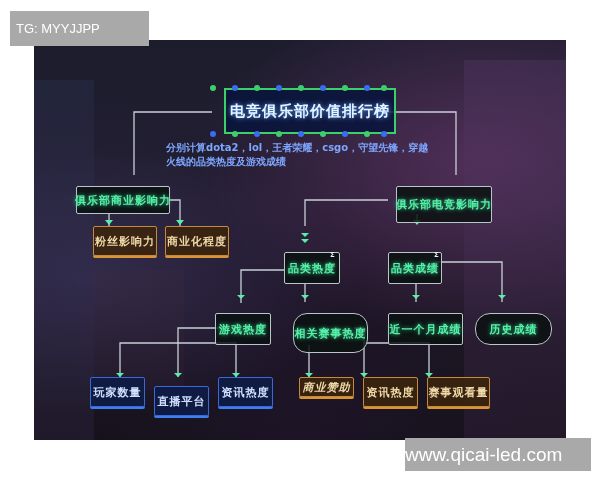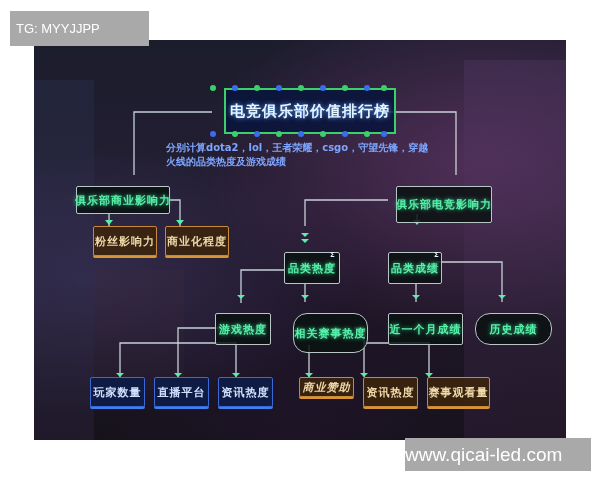--- a/index.html
+++ b/index.html
@@ -120,21 +120,21 @@
   </div>
   <span class="sigma" style="left:400px;top:211px;">Σ</span>
 
   <div class="node g" style="left:181px;top:273px;width:56px;height:32px;">游戏热度</div>
   <div class="node g" style="left:259px;top:273px;width:75px;height:40px;border-radius:14px;">相关赛事热度</div>
 
   <div class="node g" style="left:354px;top:273px;width:75px;height:32px;">近一个月成绩</div>
   <div class="node g" style="left:441px;top:273px;width:77px;height:32px;border-radius:15px;">历史成绩</div>
 
   <div class="node b" style="left:56px;top:337px;width:55px;height:30px;">玩家数量</div>
-  <div class="node b" style="left:120px;top:337px;width:55px;height:30px;">直播平台</div>
+  <div class="node b" style="left:120px;top:346px;width:55px;height:30px;">直播平台</div>
   <div class="node b" style="left:184px;top:337px;width:55px;height:30px;">资讯热度</div>
 
   <div class="node o" style="left:248px;top:337px;width:55px;height:20px;font-style:italic;">商业赞助</div>
   <div class="node o" style="left:312px;top:337px;width:55px;height:30px;">资讯热度</div>
   <div class="node o" style="left:376px;top:337px;width:63px;height:30px;">赛事观看量</div>
 
 </div>
 
 <div class="wm-bot">www.qicai-led.com</div>
 

